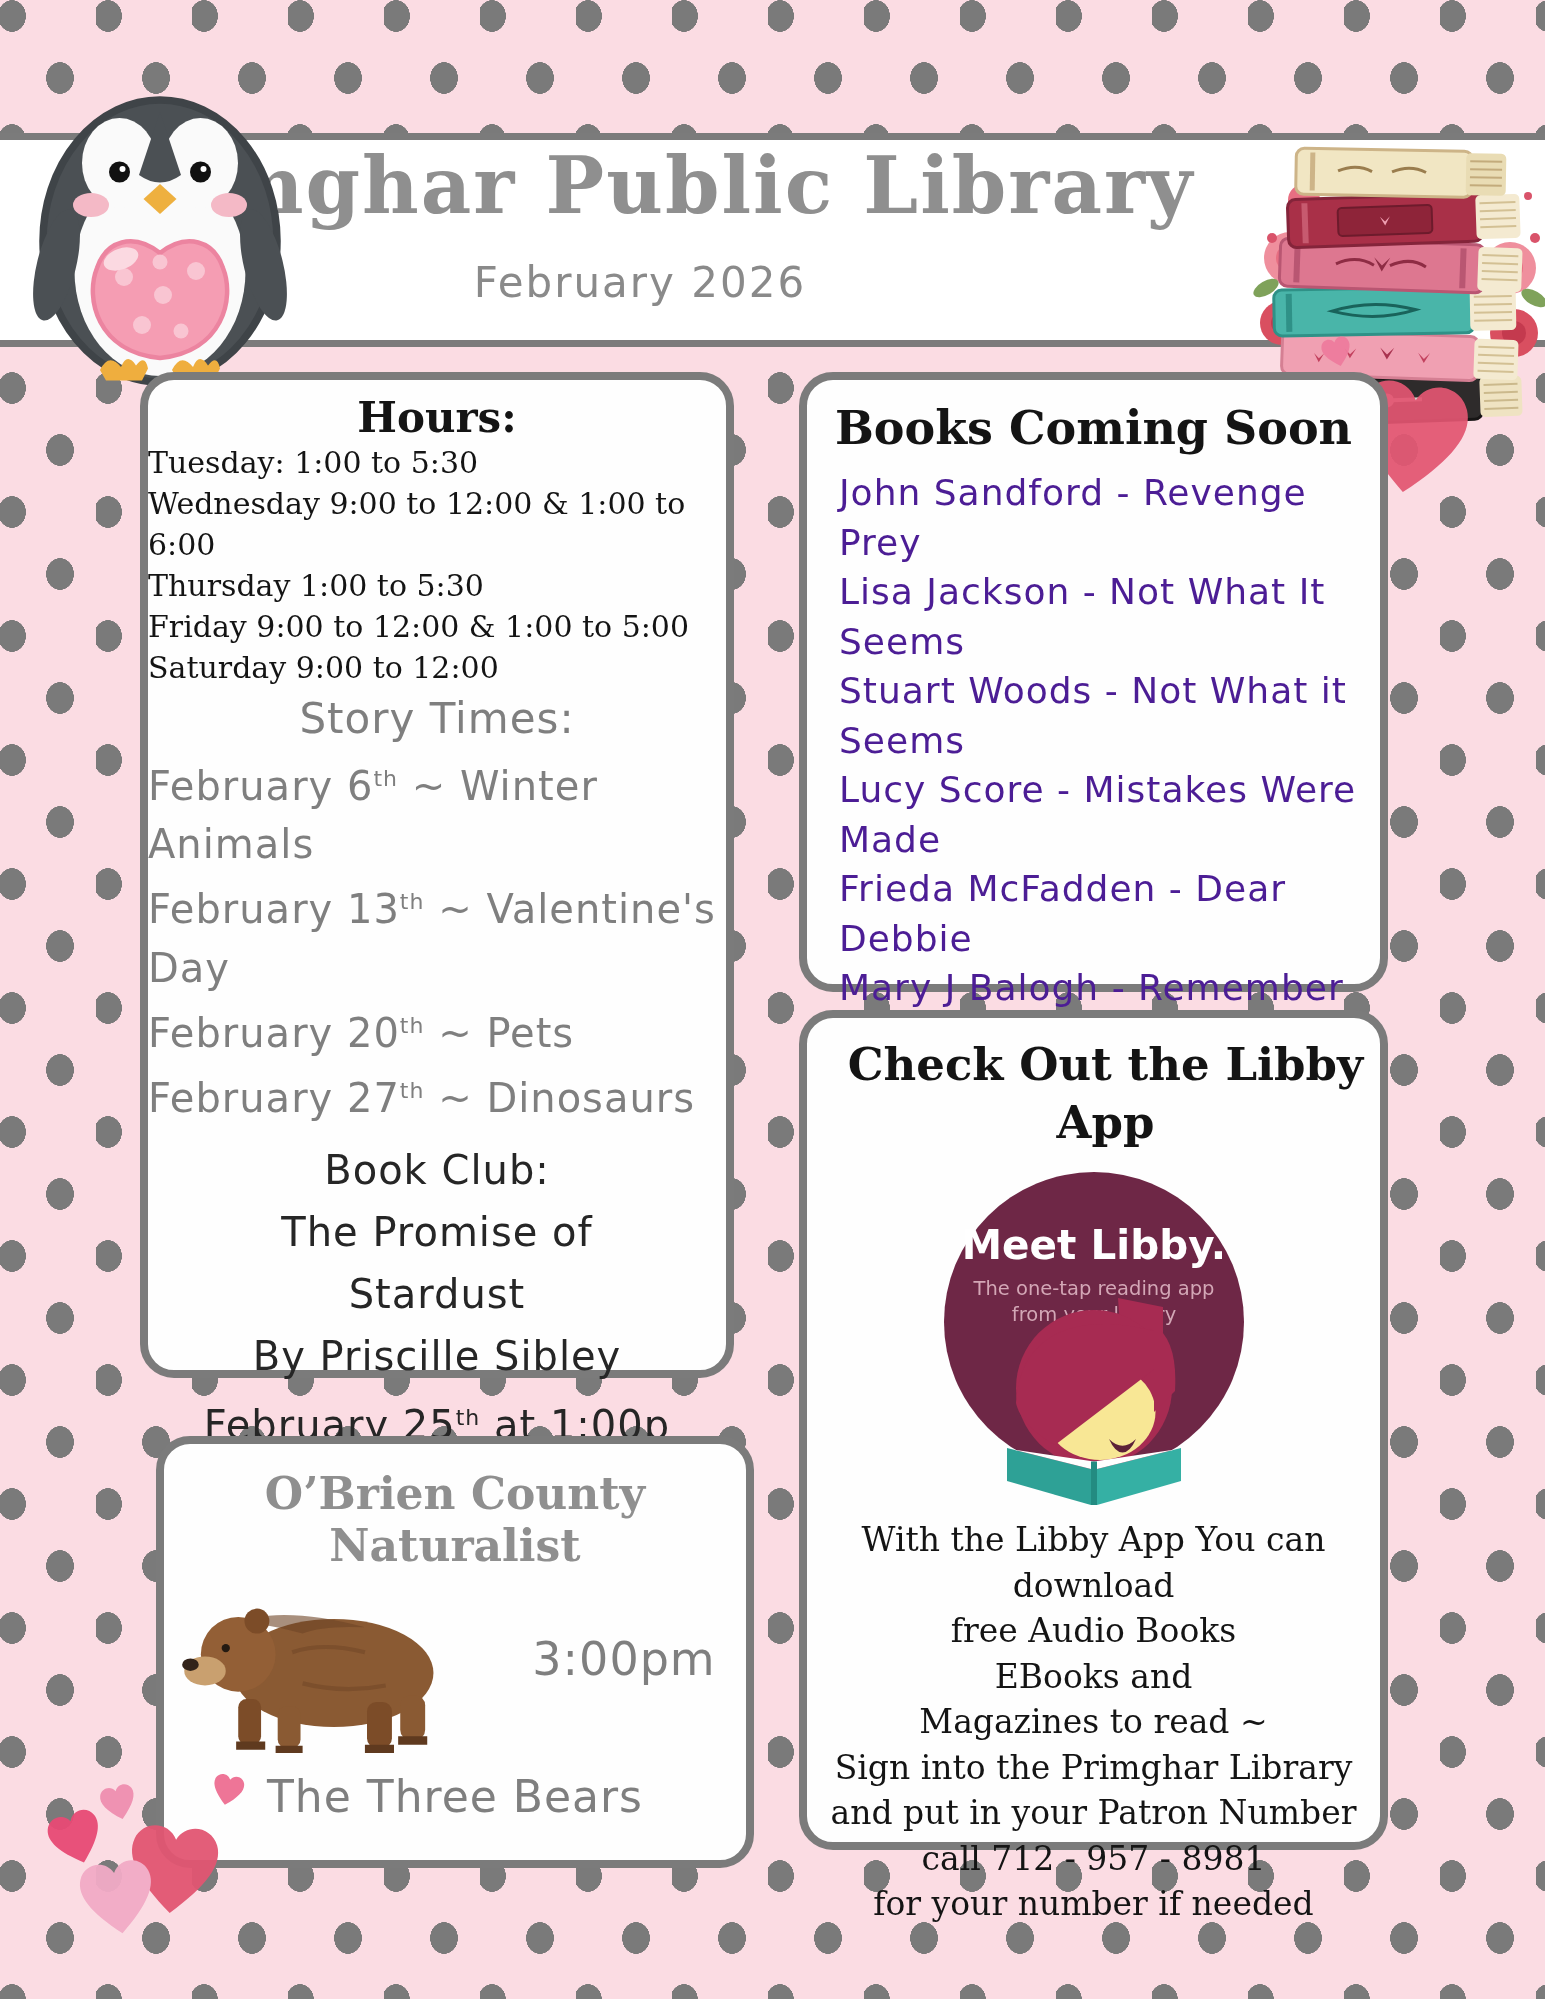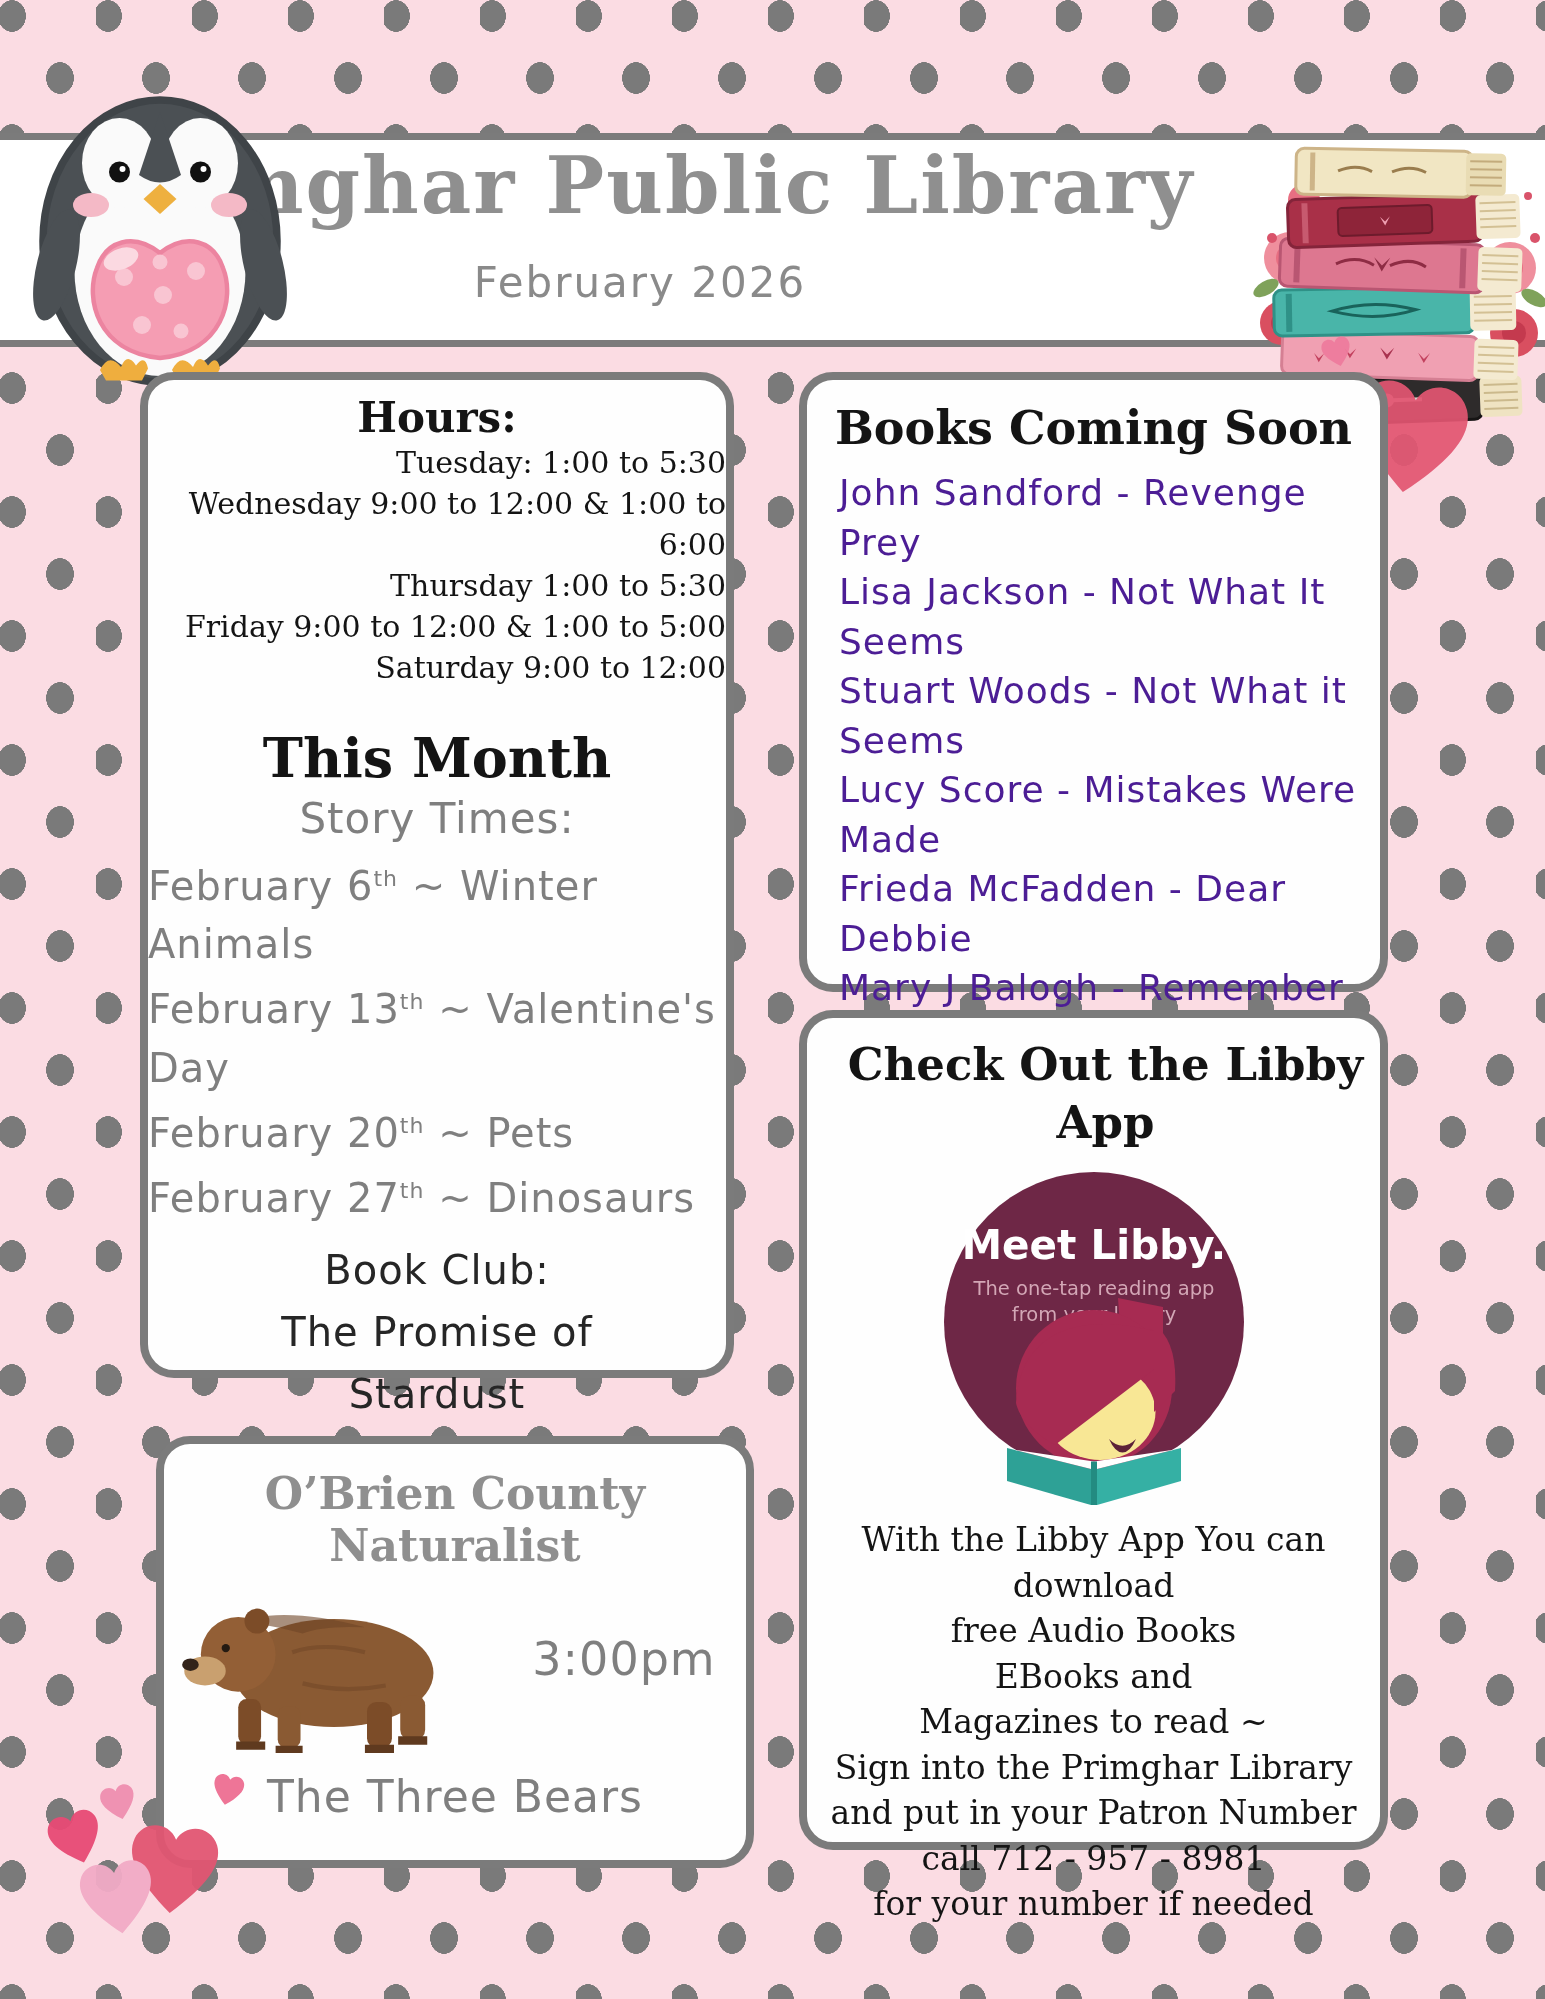--- a/index.html
+++ b/index.html
@@ -43,21 +43,21 @@
   .card-left-1{left:140px;top:372px;width:594px;height:1006px;}
   .card-left-2{left:156px;top:1436px;width:598px;height:432px;}
   .card-right-1{left:799px;top:372px;width:589px;height:620px;}
   .card-right-2{left:799px;top:1010px;width:589px;height:840px;}
 
   .fancy{font-family:"DejaVu Serif", serif;}
   .hand{font-family:"DejaVu Sans", sans-serif;letter-spacing:1px;}
 
   
   .hours-title{margin:14px 0 0 0;text-align:center;font-size:42px;font-weight:bold;color:#141414;line-height:48px;}
-  .hours-lines{text-align:right;font-size:30px;color:#141414;line-height:41px;}
+  .hours-lines{text-align:left;font-size:30px;color:#141414;line-height:41px;}
   .tm-title{margin-top:40px;text-align:center;font-size:54px;font-weight:bold;color:#141414;line-height:60px;}
   .story-label{text-align:center;font-size:42px;color:#7f7f7f;line-height:62px;}
   .story-lines{font-size:40px;color:#7f7f7f;line-height:58px;}
   .story-lines sup,.bc-date sup{font-size:0.55em;}
   .bookclub{margin-top:12px;text-align:center;font-size:40px;color:#262626;line-height:62px;}
 
   
   .bcs-title{margin:20px 0 0 0;text-align:center;font-size:46px;font-weight:600;color:#141414;line-height:56px;}
   .bcs-list{margin-top:12px;padding-left:32px;font-size:36px;color:#4c1d95;line-height:49.5px;}
 
@@ -196,21 +196,20 @@
 
   <div class="card card-left-1">
     <div class="hours-title fancy">Hours:</div>
     <div class="hours-lines fancy">
       <div>Tuesday: 1:00 to 5:30</div>
       <div>Wednesday 9:00 to 12:00 &amp; 1:00 to 6:00</div>
       <div>Thursday 1:00 to 5:30</div>
       <div>Friday 9:00 to 12:00 &amp; 1:00 to 5:00</div>
       <div>Saturday 9:00 to 12:00</div>
     </div>
-    <div class="tm-title fancy">This Month</div>
     <div class="story-label hand">Story Times:</div>
     <div class="story-lines hand">
       <div><span>February 6</span><sup>th</sup><span> ~ Winter Animals</span></div>
       <div><span>February 13</span><sup>th</sup><span> ~ Valentine's Day</span></div>
       <div><span>February 20</span><sup>th</sup><span> ~ Pets</span></div>
       <div><span>February 27</span><sup>th</sup><span> ~ Dinosaurs</span></div>
     </div>
     <div class="bookclub hand">
       <div>Book Club:</div>
       <div>The Promise of</div>

